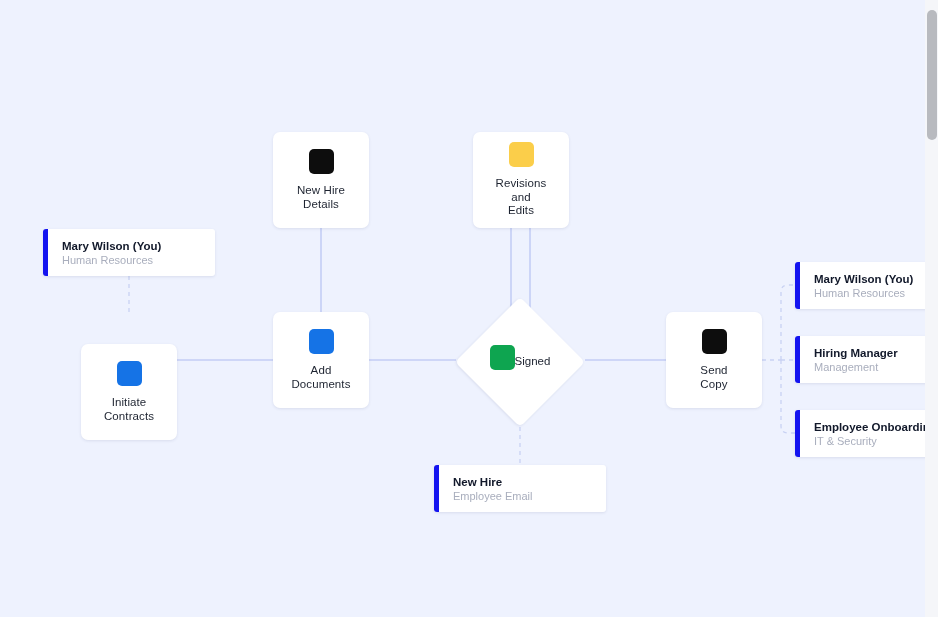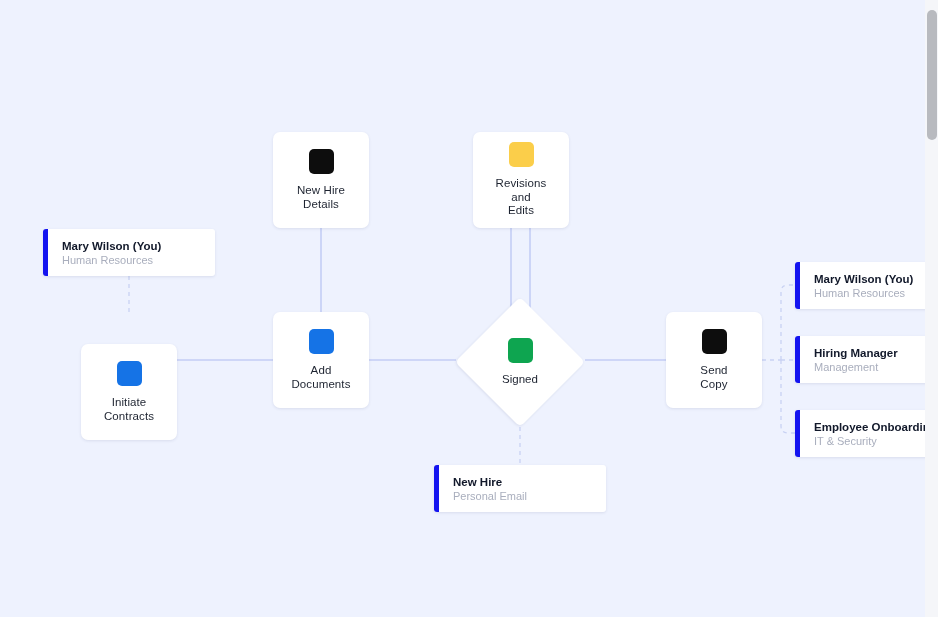--- a/index.html
+++ b/index.html
@@ -77,21 +77,21 @@
     transform: rotate(45deg);
     border-radius: 5px;
     box-shadow: 0 1px 3px rgba(30,40,90,0.10);
   }
   .diamond-content {
     position: absolute;
     left: 0; top: 0;
     width: 130px;
     height: 130px;
     display: flex;
-    flex-direction: column;
+    flex-direction: row;
     align-items: center;
     justify-content: center;
   }
   .diamond-content .chip {
     width: 25px;
     height: 25px;
     border-radius: 5px;
     margin-bottom: 10px;
   }
   .diamond-content .nlabel {
@@ -232,21 +232,21 @@
     <div class="ptext">
       <div class="pname">Mary Wilson (You)</div>
       <div class="prole">Human Resources</div>
     </div>
   </div>
 
   <div class="pcard" style="left:434px; top:465px; width:172px; height:47px;">
     <div class="bar"></div>
     <div class="ptext">
       <div class="pname">New Hire</div>
-      <div class="prole">Personal Email</div>
+      <div class="prole">Employee Email</div>
     </div>
   </div>
 
   <div class="pcard" style="left:795px; top:262px; width:148px; height:47px;">
     <div class="bar" style="background: rgb(20, 20, 240);"></div>
     <div class="ptext">
       <div class="pname">Mary Wilson (You)</div>
       <div class="prole">Human Resources</div>
     </div>
   </div>

